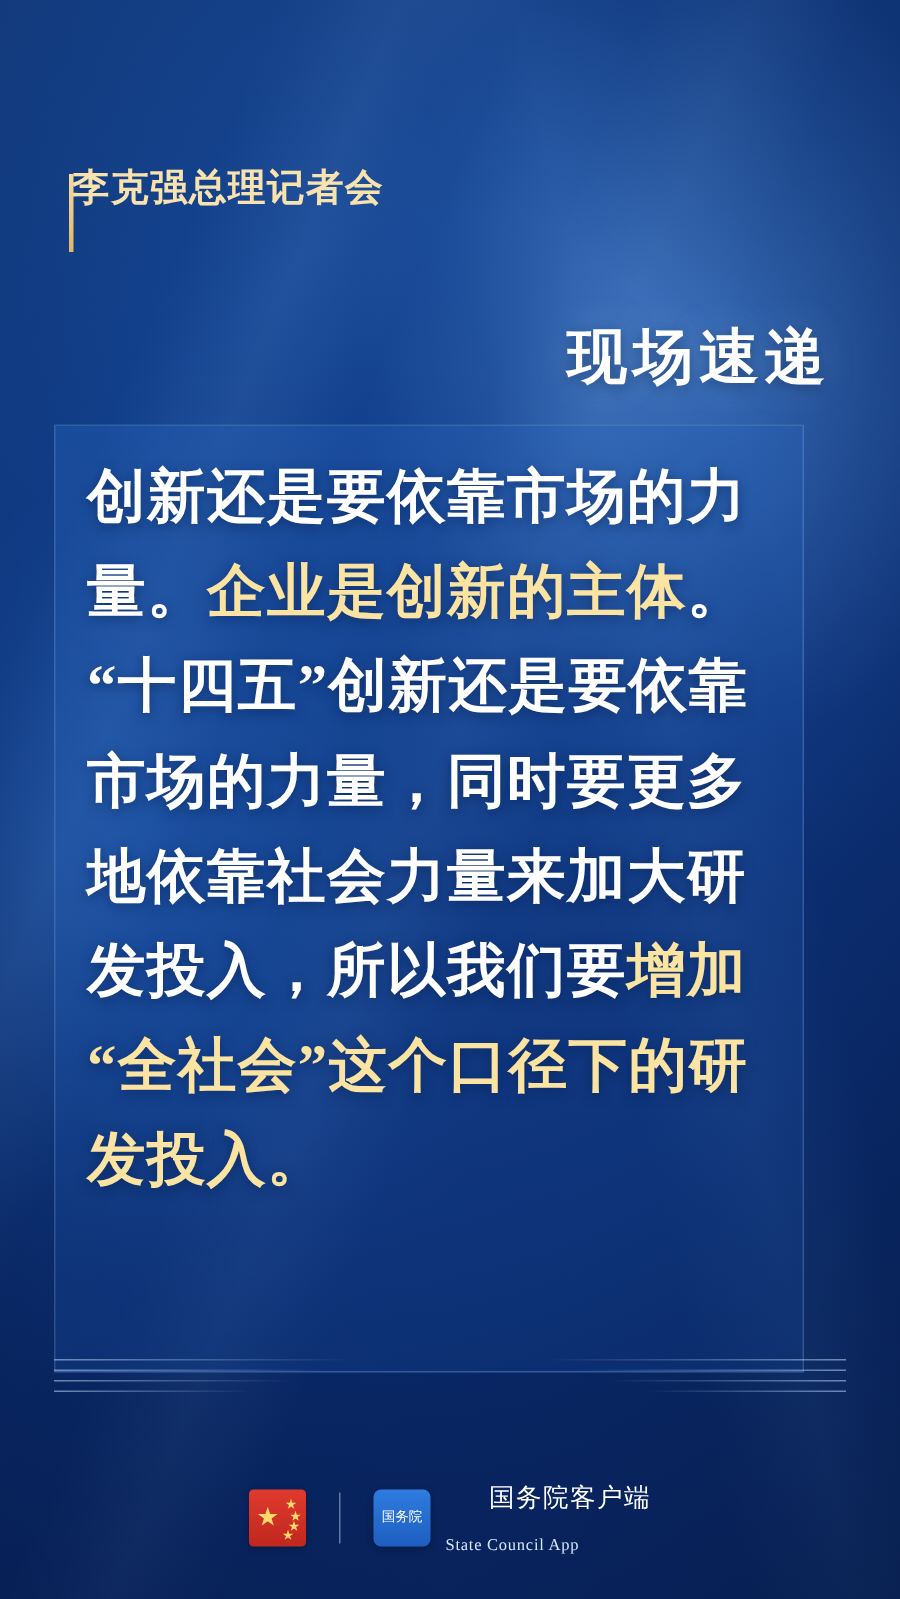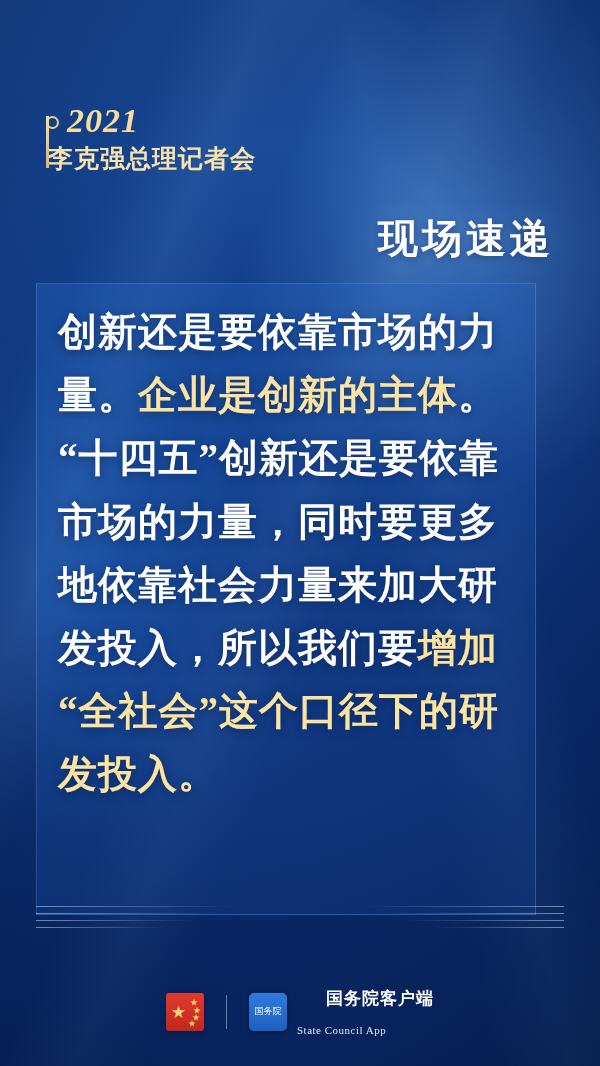--- a/index.html
+++ b/index.html
@@ -223,21 +223,21 @@
     color: #ffffff;
     font-family: "Liberation Sans", sans-serif;
     font-size: 9px;
     font-weight: normal;
     line-height: 1.05;
     text-align: center;
     box-shadow: 0 1px 4px rgba(0,0,0,0.3);
   }
   .app-text .line1 {
     font-family: "Liberation Sans", sans-serif;
-    font-weight: bold;
+    font-weight: normal;
     font-size: 17px;
     color: #ffffff;
     letter-spacing: 1px;
     padding-left: 29px;
   }
   .app-text .line2 {
     font-family: "Liberation Serif", serif;
     font-size: 11px;
     color: #d6e6fb;
     letter-spacing: 0.5px;
@@ -246,24 +246,20 @@
 </style>
 </head>
 <body>
 
 <div class="poster">
   <div class="streaks"></div>
   <div class="vignette"></div>
 
   <div class="topmark">
     <div class="barline"></div>
-    <div class="year-row">
-      <span class="ring"></span>
-      <span class="year">2021</span>
-    </div>
     <div class="subtitle">李克强总理记者会</div>
   </div>
 
   <div class="headline">现场速递</div>
 
   <div class="panel"></div>
 
   <div class="quote">
     <span>创新还是要依靠市场的力量。</span><span class="hl">企业是创新的主体</span><span>。“十四五”创新还是要依靠市场的力量，同时要更多地依靠社会力量来加大研发投入，所以我们要</span><span class="hl">增加“全社会”这个口径下的研发投入。</span>
   </div>

